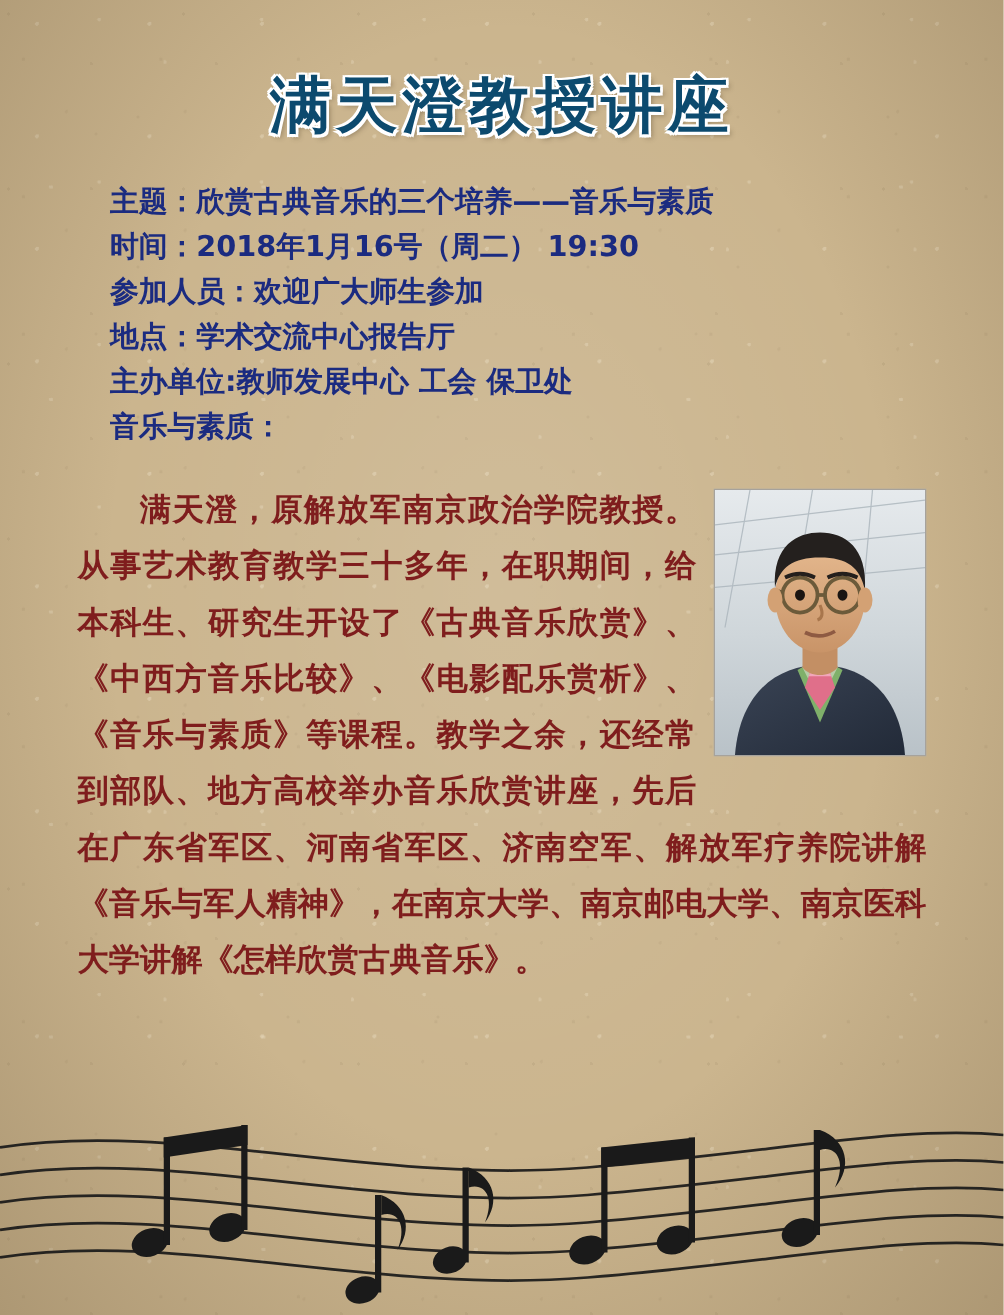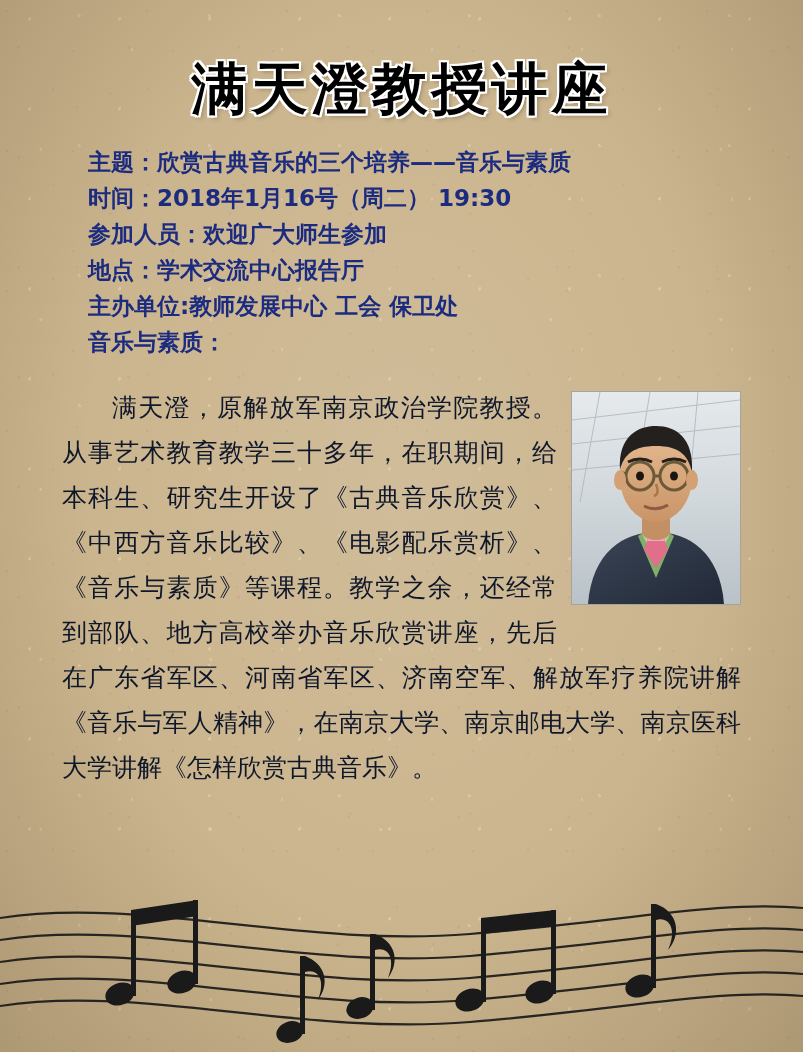--- a/index.html
+++ b/index.html
@@ -54,30 +54,30 @@
   .content {
     position: relative;
     z-index: 3;
   }
   .title {
     text-align: center;
     margin: 0;
     padding-top: 52px;
     font-family: "DejaVu Serif", "Liberation Serif", serif;
     font-weight: bold;
-    font-size: 56px;
+    font-size: 49px;
     letter-spacing: 4px;
-    color: #000000;
+    color: #0c4a6e;
     text-shadow:
       2px 0 0 #ffffff, -2px 0 0 #ffffff, 0 2px 0 #ffffff, 0 -2px 0 #ffffff,
       2px 2px 0 #ffffff, -2px 2px 0 #ffffff, 2px -2px 0 #ffffff, -2px -2px 0 #ffffff,
       3px 3px 4px rgba(60,45,25,0.35);
   }
   .info {
-    margin: 16px 0 0 0;
+    margin: 26px 0 0 0;
     padding: 0 0 0 88px;
     list-style: none;
   }
   .info li {
     font-family: "DejaVu Sans", "Liberation Sans", sans-serif;
     font-weight: bold;
     font-size: 23px;
     line-height: 36px;
     color: #1b2b80;
     white-space: nowrap;
@@ -93,24 +93,24 @@
     height: 212px;
     margin: 6px 0 6px 14px;
     border: 1px solid rgba(90,70,45,0.35);
     overflow: hidden;
     position: relative;
     background: #cfd4d8;
   }
   .portrait svg { display: block; }
   .body-text {
     font-family: "DejaVu Serif", "Liberation Serif", serif;
-    font-weight: normal;
+    font-weight: bold;
     font-size: 25px;
     line-height: 45px;
-    color: #0f172a;
+    color: #7f1d1d;
     text-align: justify;
     text-indent: 50px;
   }
   .staff {
     position: absolute;
     left: 0;
     right: 0;
     bottom: 0;
     height: 170px;
     z-index: 2;

